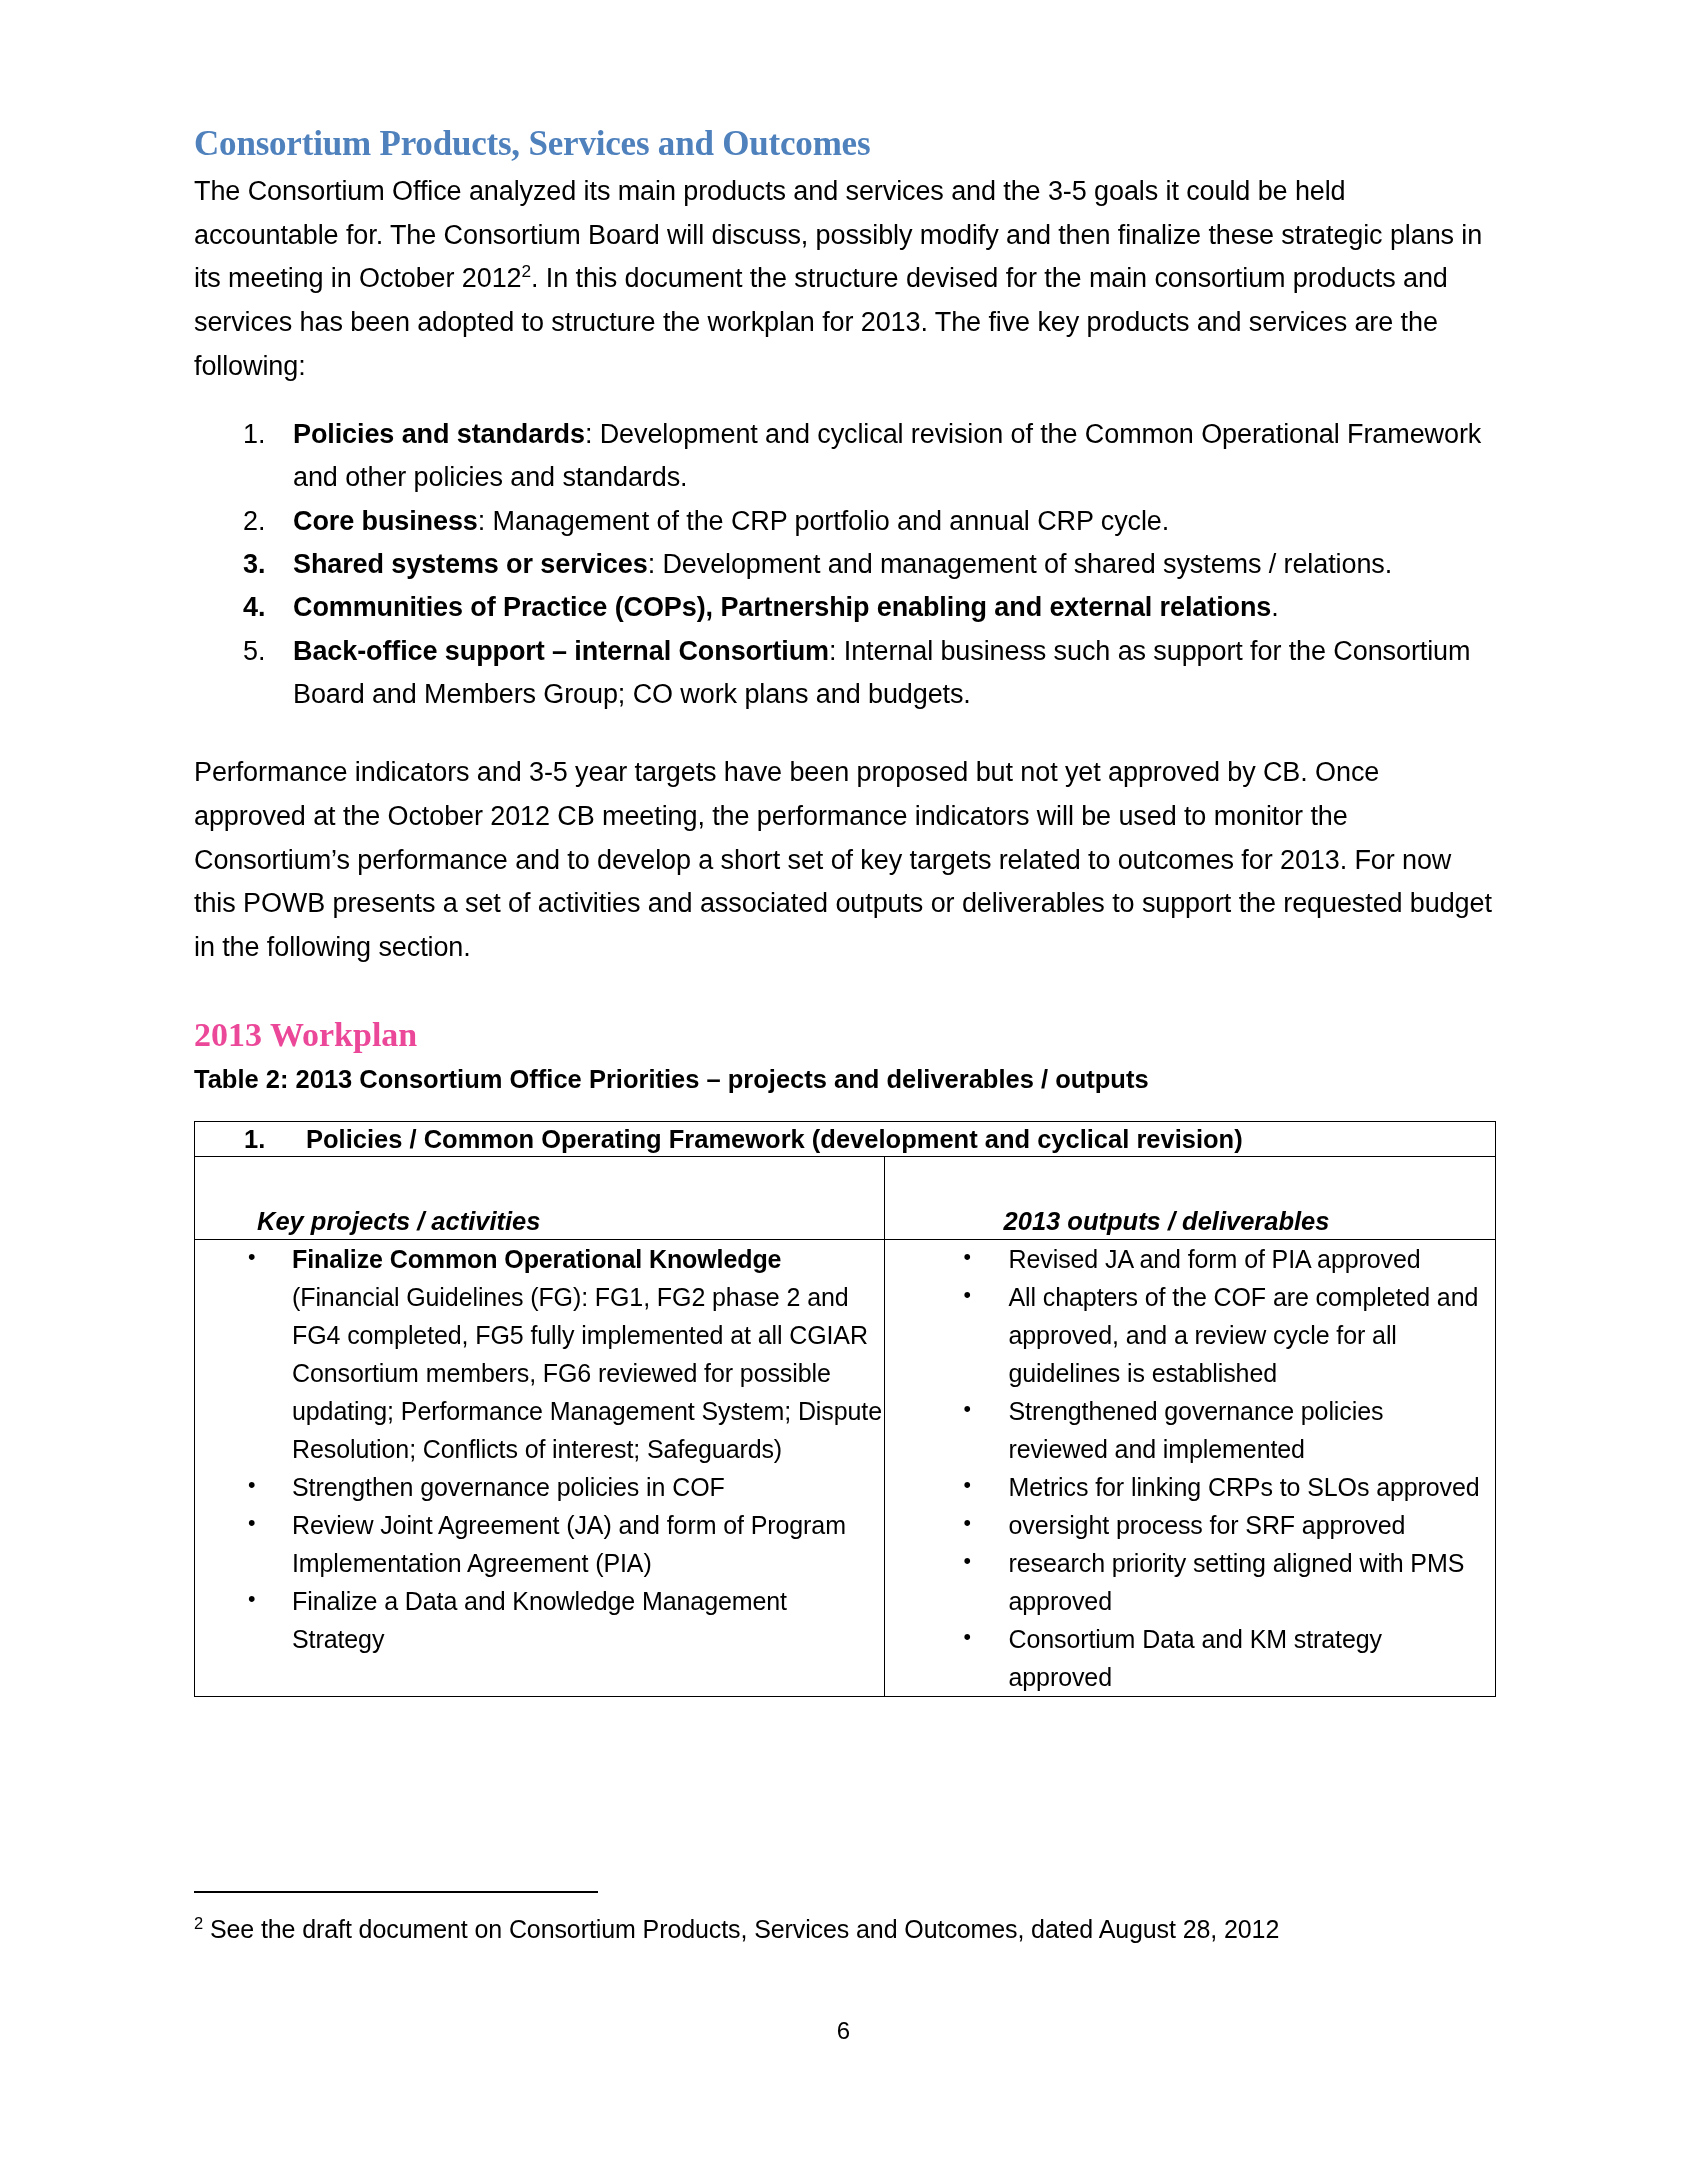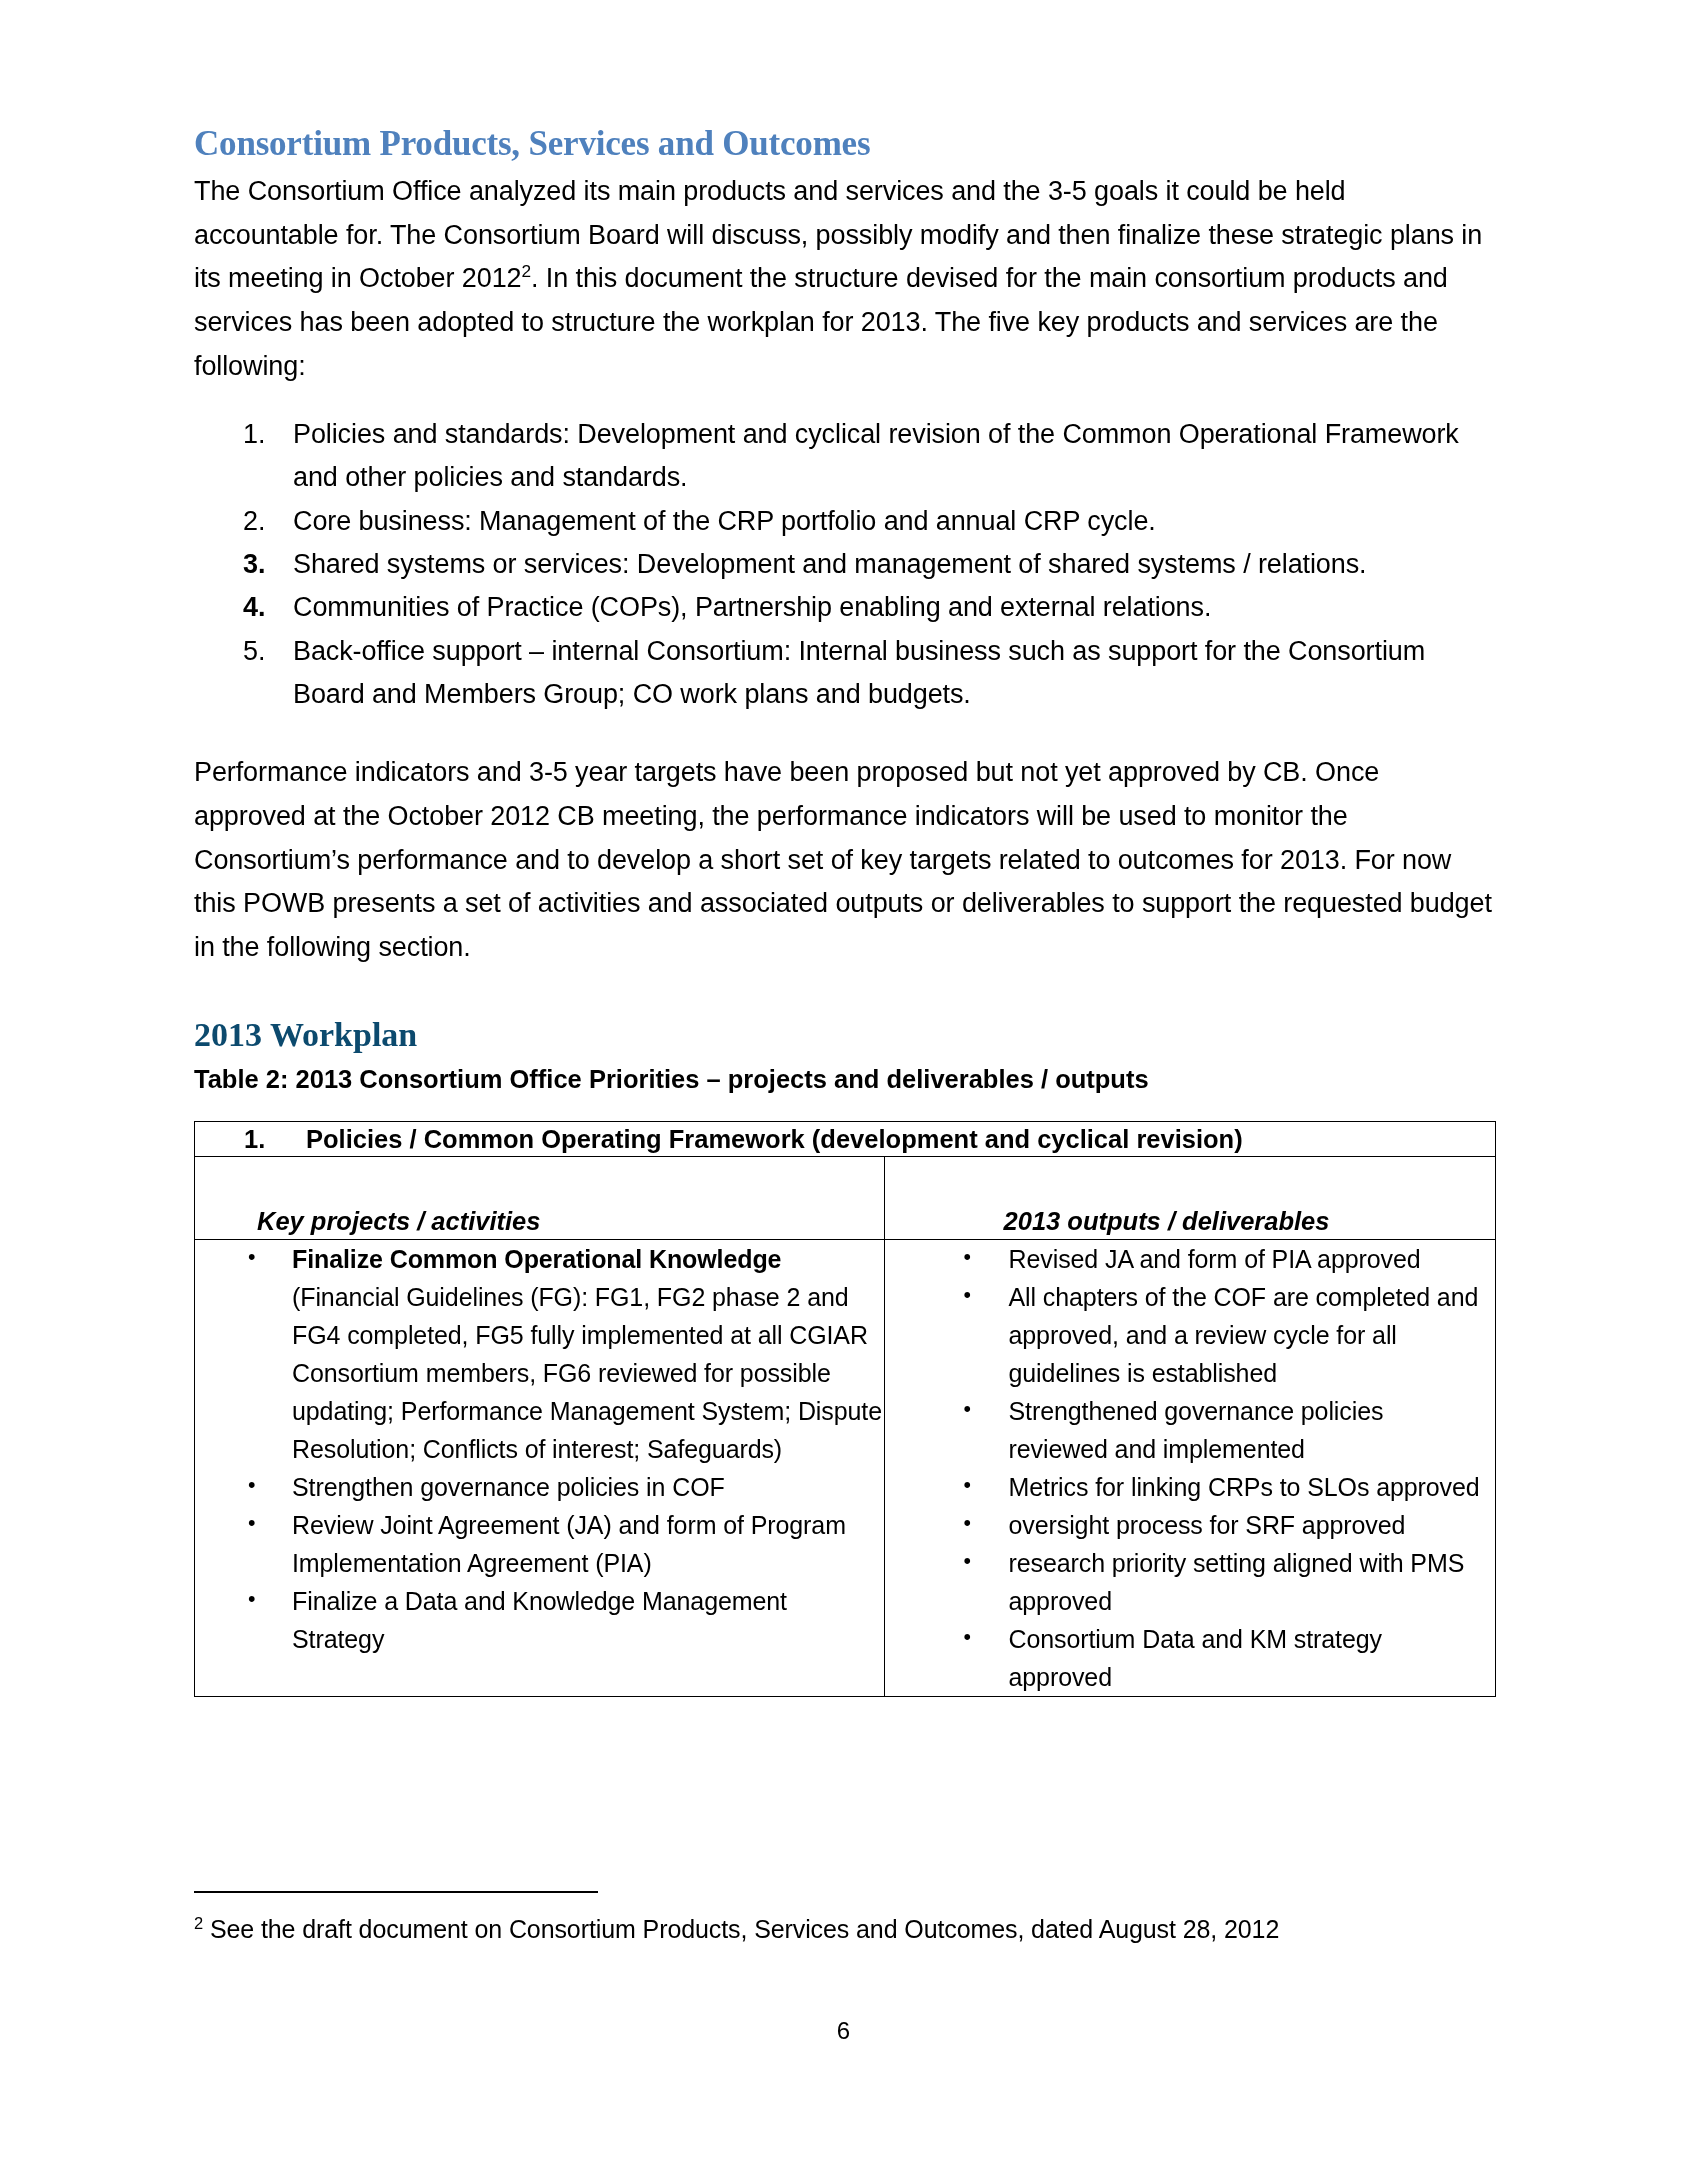--- a/index.html
+++ b/index.html
@@ -32,21 +32,21 @@
     line-height: 1.12;
     color: #4F81BD;
     margin: 0 0 6.6px 0;
     letter-spacing: -0.2px;
   }
   h2.sub-heading {
     font-family: "Liberation Serif", serif;
     font-weight: bold;
     font-size: 34px;
     line-height: 1.12;
-    color: #0c4a6e;
+    color: #ec4899;
     margin: 46px 0 8.2px 0;
   }
 
   
   p.body-text {
     font-size: 27px;
     line-height: 1.62;
     margin: 0 0 0 0;
     text-align: left;
     letter-spacing: -0.1px;
@@ -73,21 +73,21 @@
     letter-spacing: -0.1px;
   }
   ol.key-list li .num {
     position: absolute;
     left: 49px;
     top: 0;
     width: 41px;
     text-align: left;
   }
   ol.key-list li .num.bold { font-weight: bold; }
-  ol.key-list li b { font-weight: normal; text-align: right; }
+  ol.key-list li b { font-weight: bold; text-align: right; }
 
   p.after-list { margin-top: 36px; }
 
   
   p.table-caption {
     font-size: 25.5px;
     font-weight: bold;
     margin: 3.3px 0 23px 0;
     line-height: 1.4;
   }

